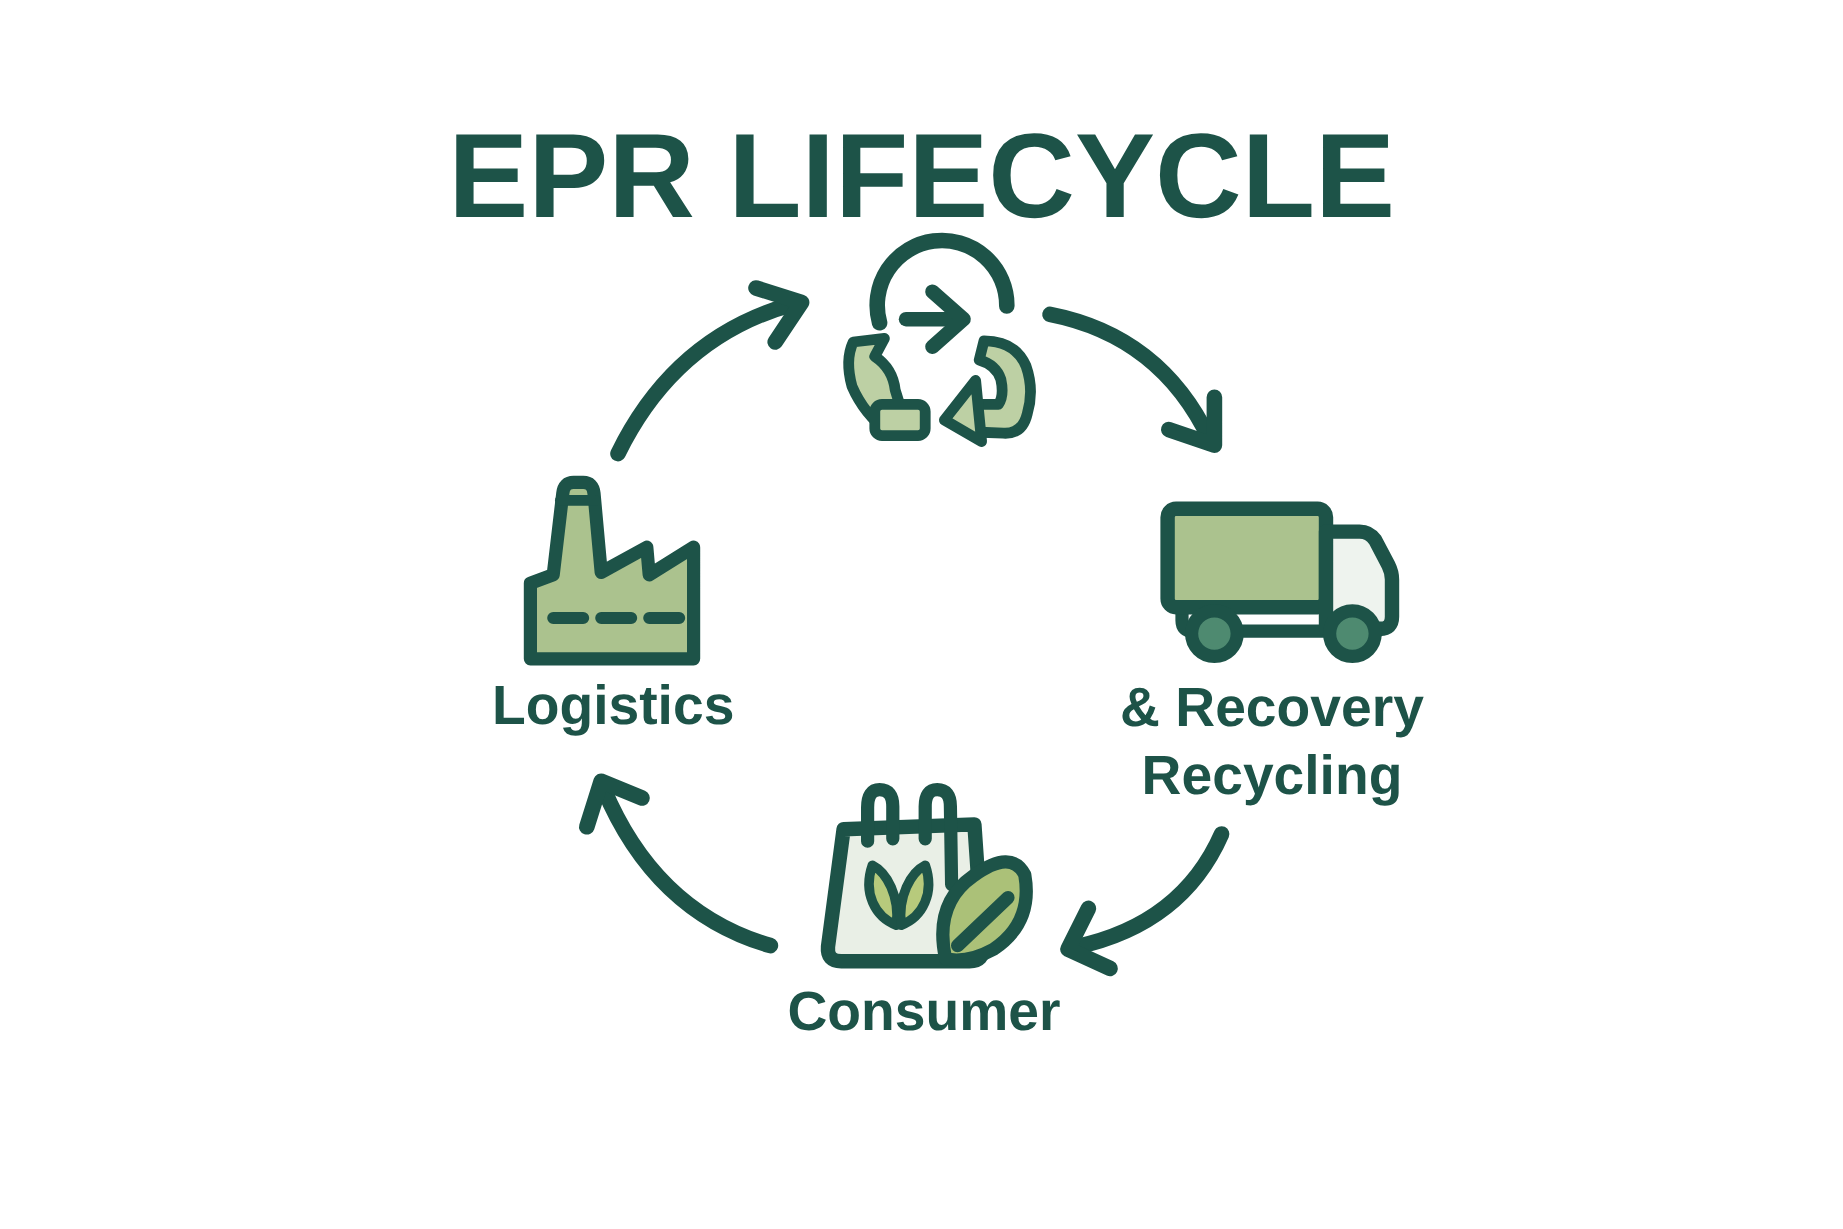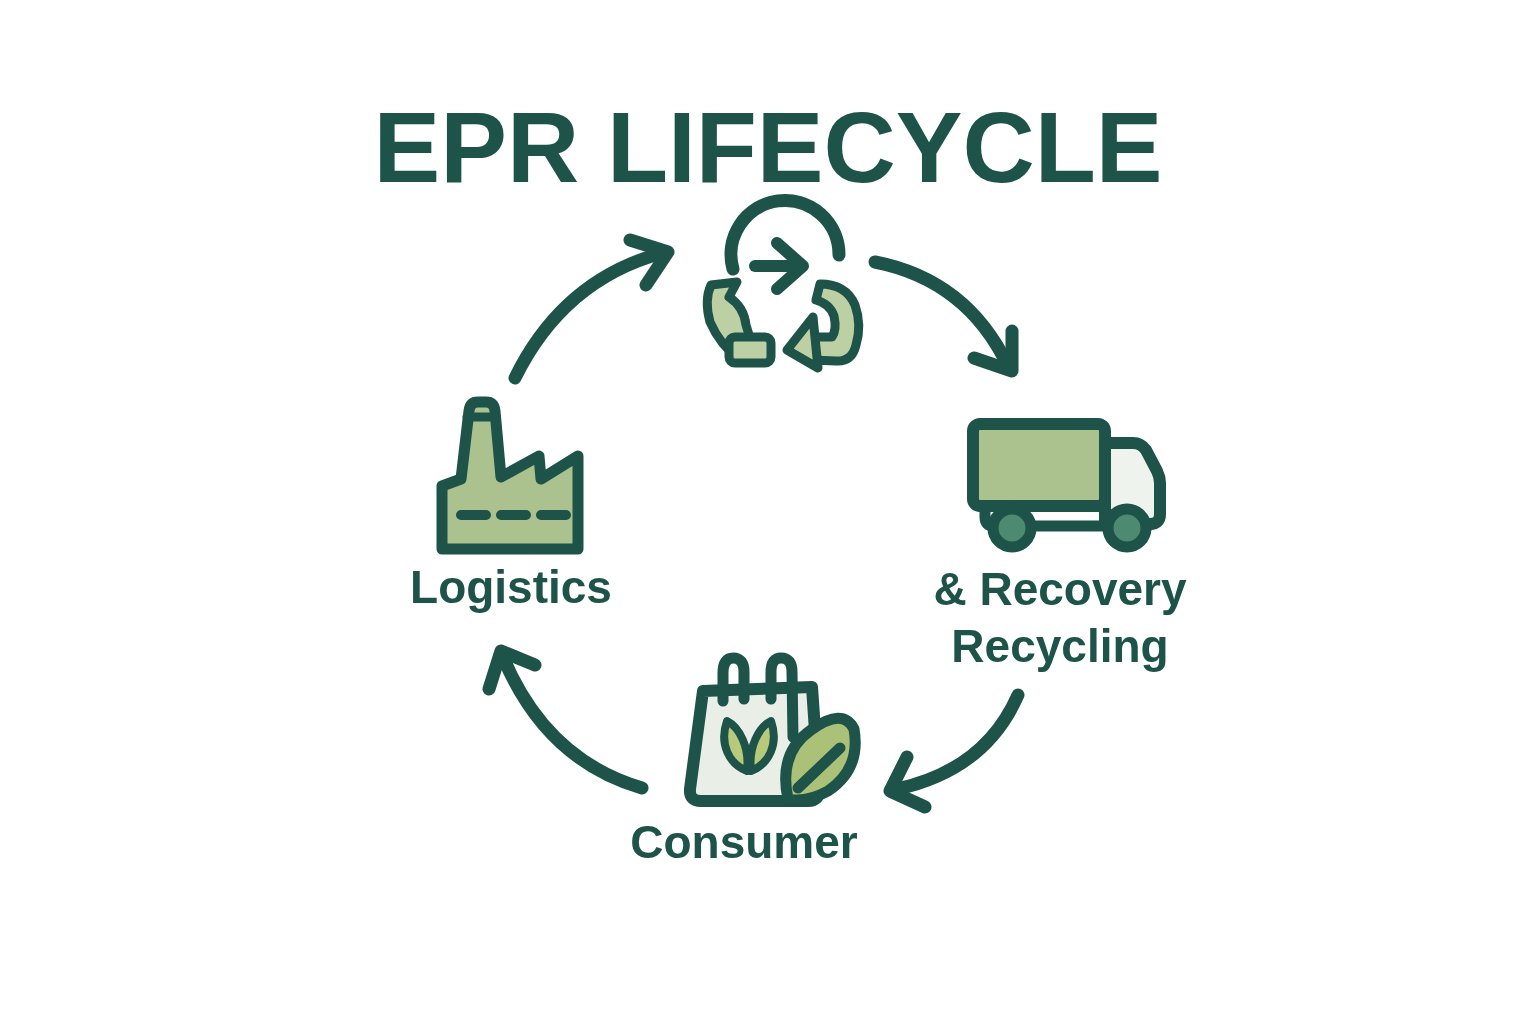--- a/index.html
+++ b/index.html
@@ -20,21 +20,21 @@
     text-align:center;font-size:100px;line-height:100px;font-weight:bold;
     color:var(--dark);letter-spacing:0;
   }
   .node-label{
     position:absolute;width:500px;text-align:center;
     font-size:46px;line-height:57px;font-weight:bold;color:var(--dark);
   }
   .node-label span{display:block;}
   #label-collection{left:527px;top:374px;}
   #label-recycling{left:810px;top:561px;}
-  #label-consumer{left:494px;top:814px;}
+  #label-consumer{left:520px;top:814px;}
   #label-producer{left:261px;top:559px;}
   svg.diagram{position:absolute;left:0;top:0;}
   .stroke{stroke:var(--dark);stroke-linecap:round;stroke-linejoin:round;fill:none;}
   .band{fill:var(--light);stroke:var(--dark);stroke-width:9;stroke-linejoin:round;}
 </style>
 </head>
 <body>
 
 <div class="canvas">
 

